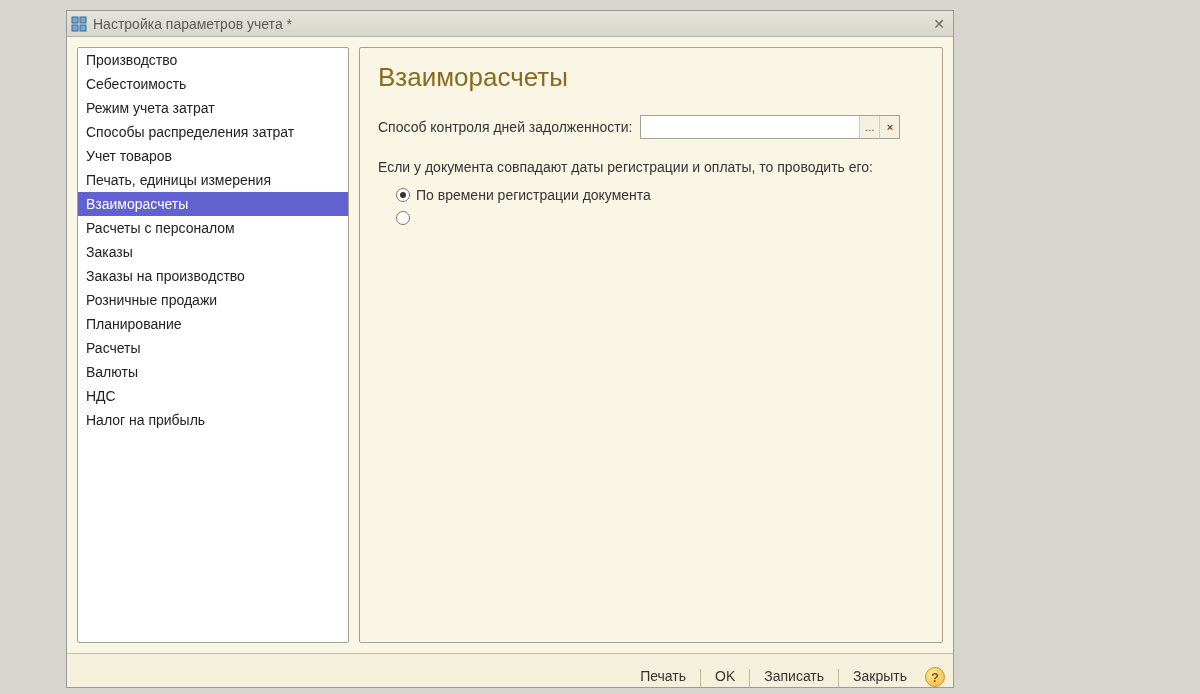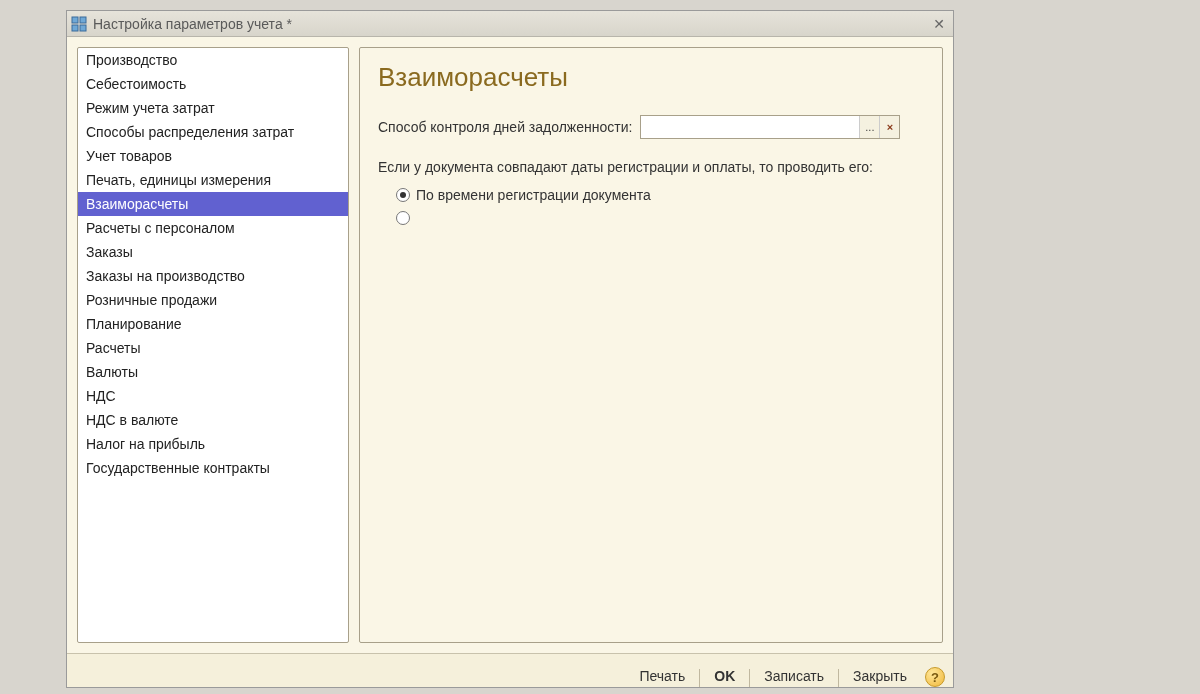--- a/index.html
+++ b/index.html
@@ -190,21 +190,21 @@
     }
     .footer-btn {
       border: none;
       background: transparent;
       font-size: 14px;
       color: #333;
       padding: 3px 10px;
       cursor: pointer;
     }
     .footer-btn.bold {
-      font-weight: bold;
+      font-weight: normal;
     }
     .separator {
       width: 1px;
       height: 18px;
       background: #c0b89f;
       margin: 0 2px;
     }
     .help-icon {
       width: 20px;
       height: 20px;
@@ -248,23 +248,21 @@
       <div class="sidebar-item indent">Печать, единицы измерения</div>
       <div class="sidebar-item selected">Взаиморасчеты</div>
       <div class="sidebar-item">Расчеты с персоналом</div>
       <div class="sidebar-item">Заказы</div>
       <div class="sidebar-item indent">Заказы на производство</div>
       <div class="sidebar-item">Розничные продажи</div>
       <div class="sidebar-item">Планирование</div>
       <div class="sidebar-item">Расчеты</div>
       <div class="sidebar-item">Валюты</div>
       <div class="sidebar-item">НДС</div>
-      <div class="sidebar-item indent">НДС в валюте</div>
       <div class="sidebar-item">Налог на прибыль</div>
-      <div class="sidebar-item">Государственные контракты</div>
     </div>
 
     <div class="main-panel">
       <h1 class="main-title">Взаиморасчеты</h1>
 
       <div class="field-row">
         <span class="field-label">Способ контроля дней задолженности:</span>
         <div class="input-group">
           <input class="input-field" type="text" value="" style="">
           <button class="input-btn">...</button>

